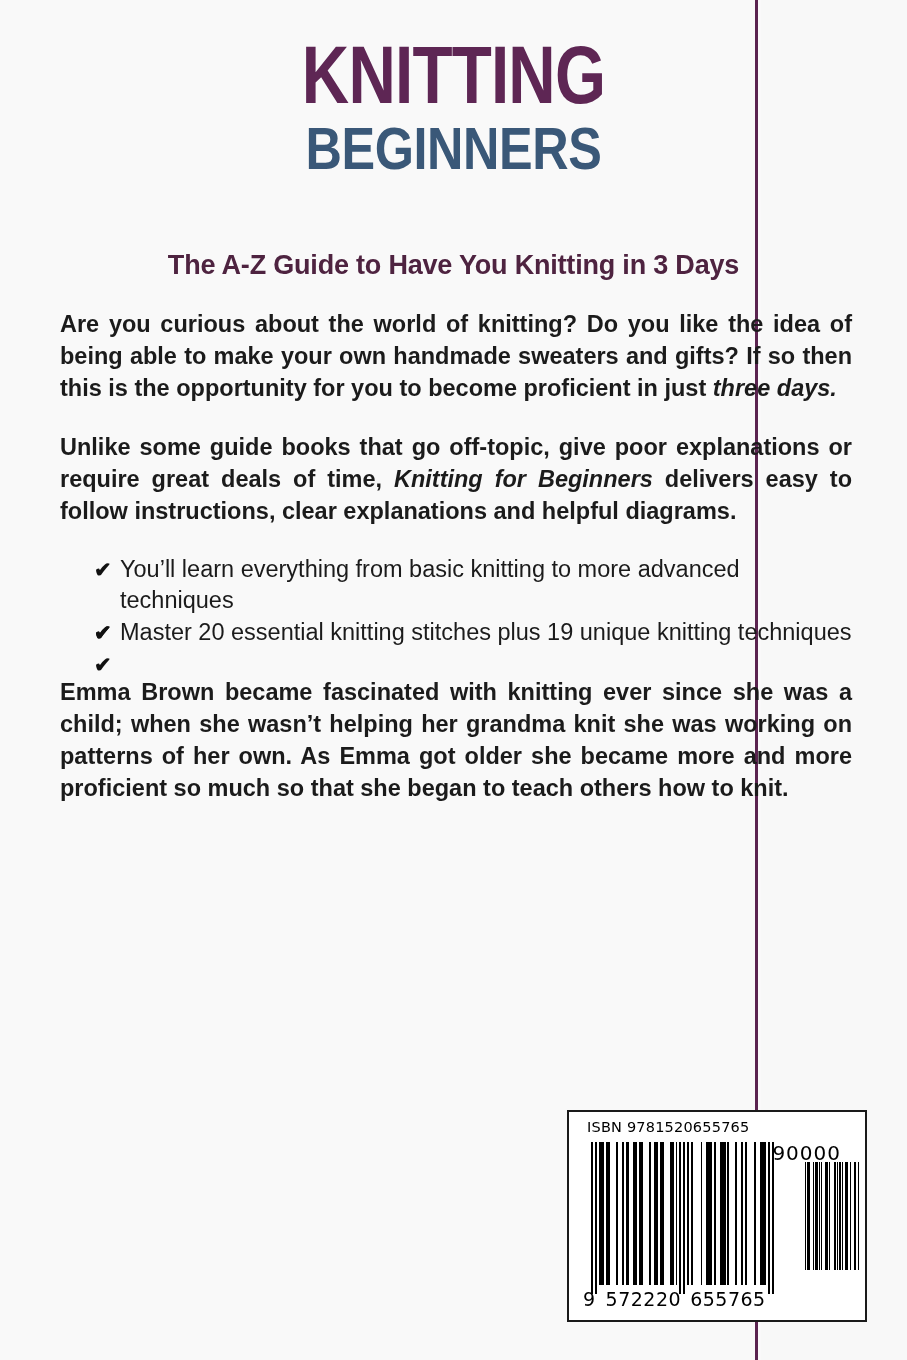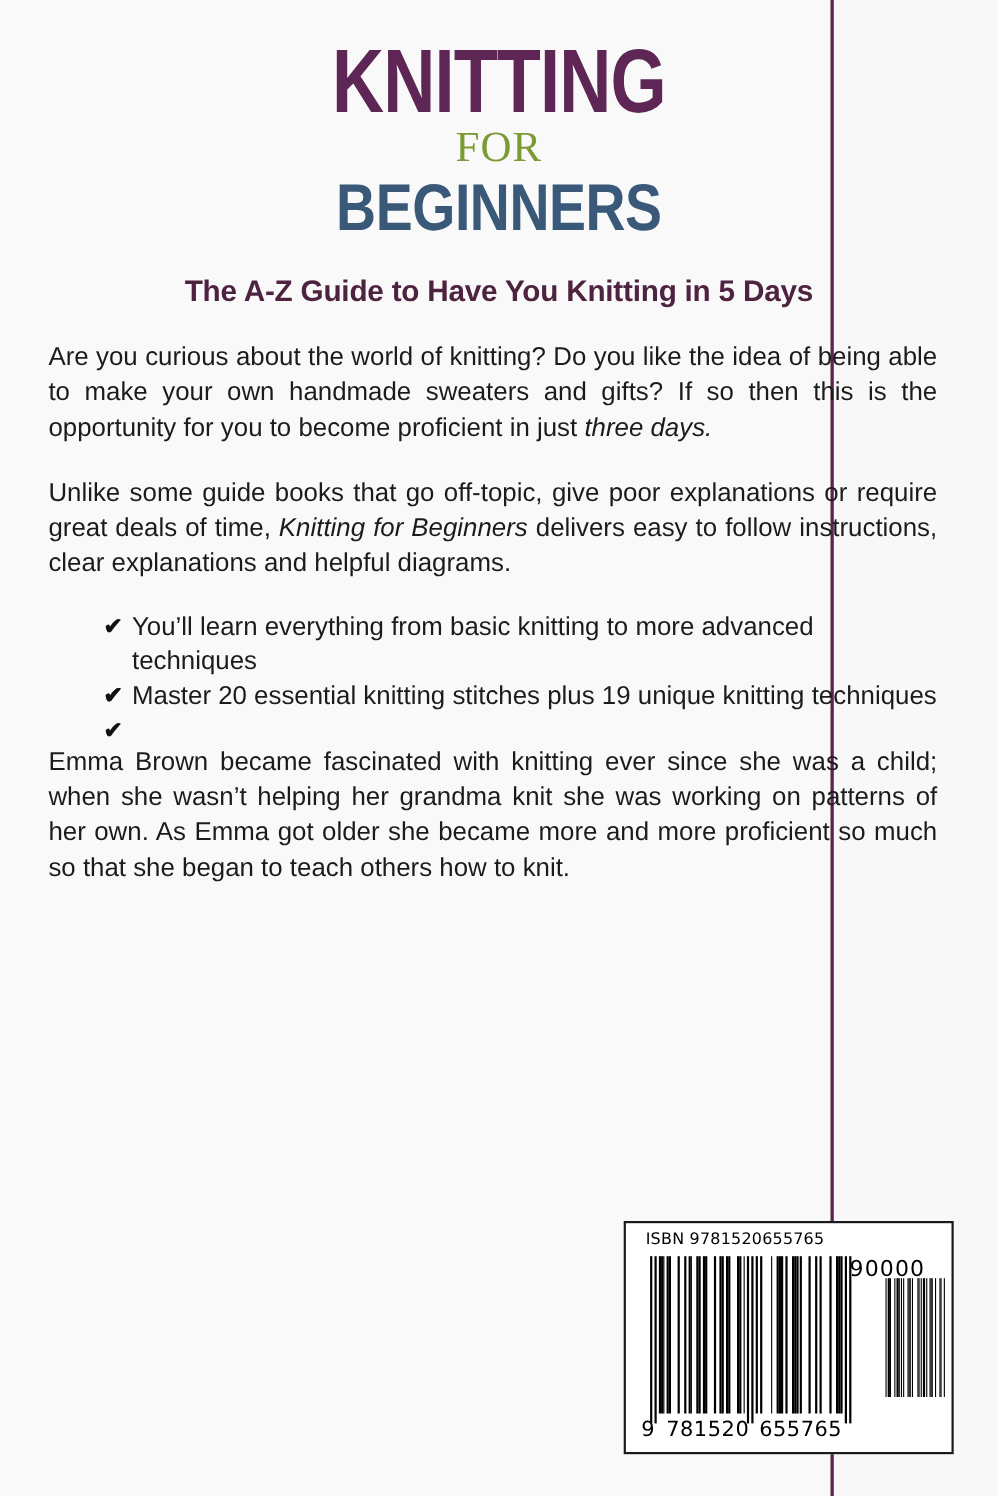--- a/index.html
+++ b/index.html
@@ -103,22 +103,23 @@
     position: absolute;
     left: 44px;
     top: 308px;
     width: 808px;
     color: #1b1b1b;
     font-family: "Liberation Sans", sans-serif;
     font-size: 23.5px;
     line-height: 32px;
   }
   .copy p {
-    margin: 0 0 27px 0;
+    margin: 0 0 27px 16px;
     text-align: justify;
+    font-weight: bold;
   }
   .copy em {
     font-style: italic;
   }
 
   .why-heading {
     margin: 0 0 16px 0;
     font-weight: 700;
     font-style: italic;
     font-size: 23.5px;
@@ -221,25 +222,24 @@
 </head>
 <body>
 
 <div id="page">
 
   <div id="edge-trim-outer"></div>
   <div id="edge-trim"></div>
 
   <div class="title-block">
     <span class="title-main">KNITTING</span>
-    <span class="title-for">FOR</span>
     <span class="title-sub">BEGINNERS</span>
   </div>
 
-  <div class="subtitle">The A-Z Guide to Have You Knitting in 5 Days</div>
+  <div class="subtitle">The A-Z Guide to Have You Knitting in 3 Days</div>
 
   <div class="copy">
 
     <p><span>Are you curious about the world of knitting? Do you like the idea of being able to make your own handmade sweaters and gifts? If so then this is the opportunity for you to become proficient in just </span><em>three days.</em></p>
 
     <p><span>Unlike some guide books that go off-topic, give poor explanations or require great deals of time, </span><em>Knitting for Beginners</em><span> delivers easy to follow instructions, clear explanations and helpful diagrams.</span></p>
 
 
 
     <ul class="benefits">
@@ -396,17 +396,17 @@
         <i style="width: 1.14583px; background: rgb(0, 0, 0);"></i>
         <i style="width: 1.14583px; background: transparent;"></i>
         <i style="width: 1.14583px; background: transparent;"></i>
         <i style="width: 1.14583px; background: transparent;"></i>
         <i style="width: 1.14583px; background: rgb(0, 0, 0);"></i>
         <i style="width: 1.14583px; background: rgb(0, 0, 0);"></i>
         <i style="width: 1.14583px; background: transparent;"></i>
         <i style="width: 1.14583px; background: rgb(0, 0, 0);"></i>
       </div>
     <div class="human-read">
-      <span class="g1">9</span><span class="g2">781520</span><span>655765</span>
+      <span class="g1">9</span><span class="g2">572220</span><span>655765</span>
     </div>
   </div>
 
 </div>
 
 </body></html>

